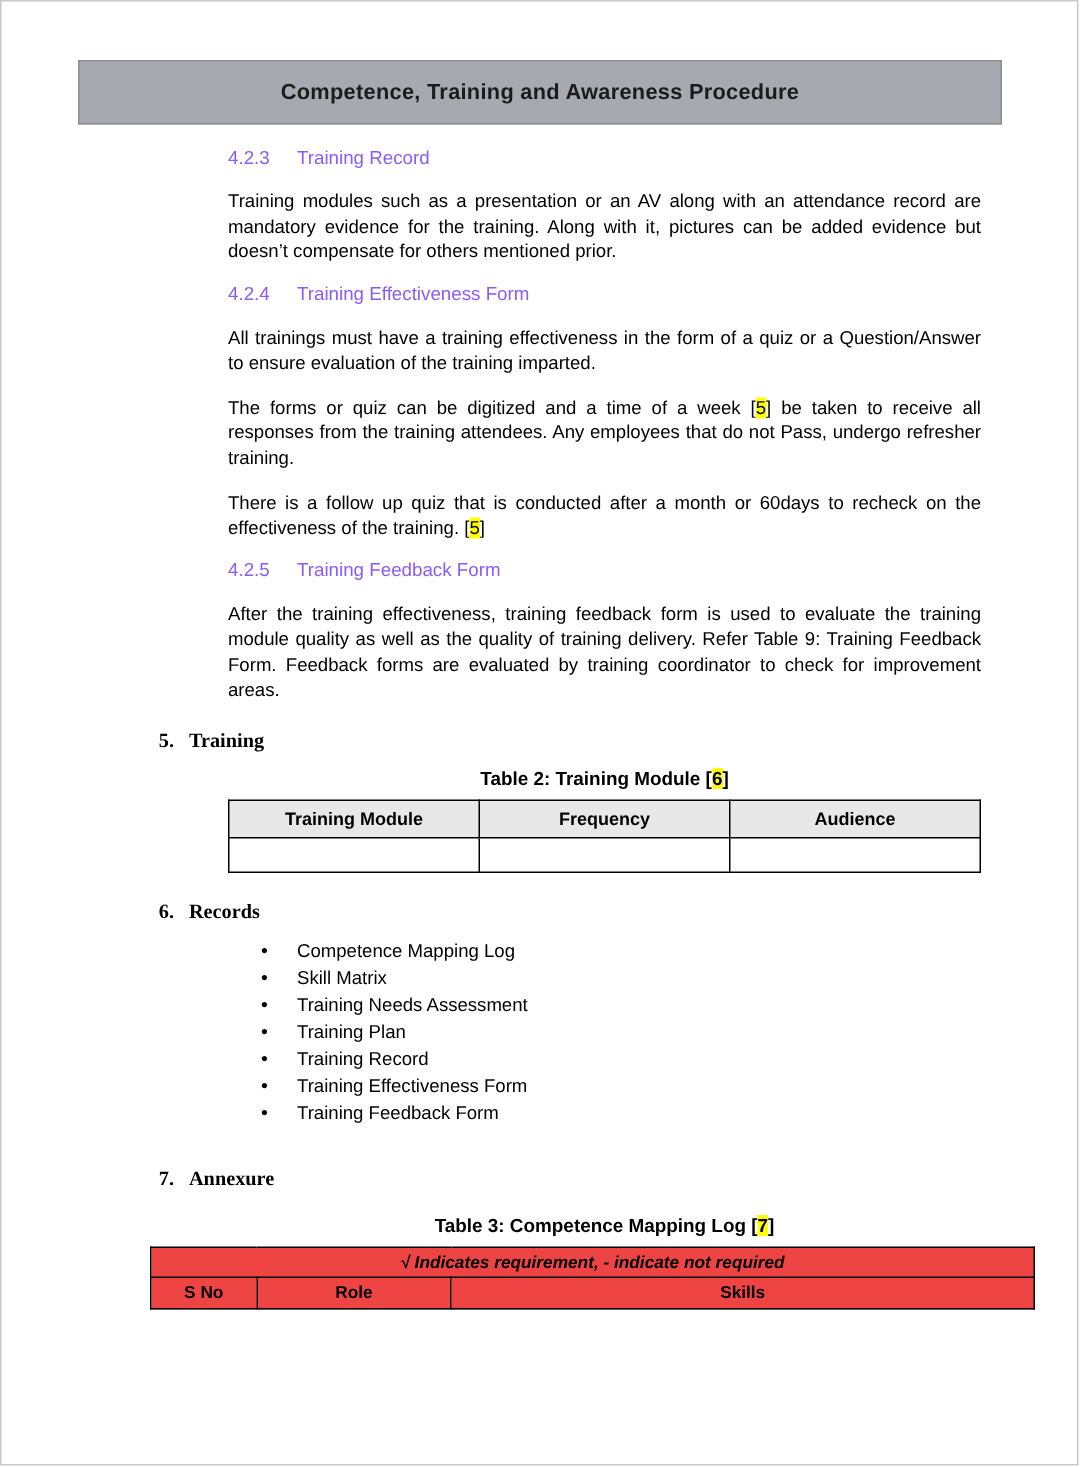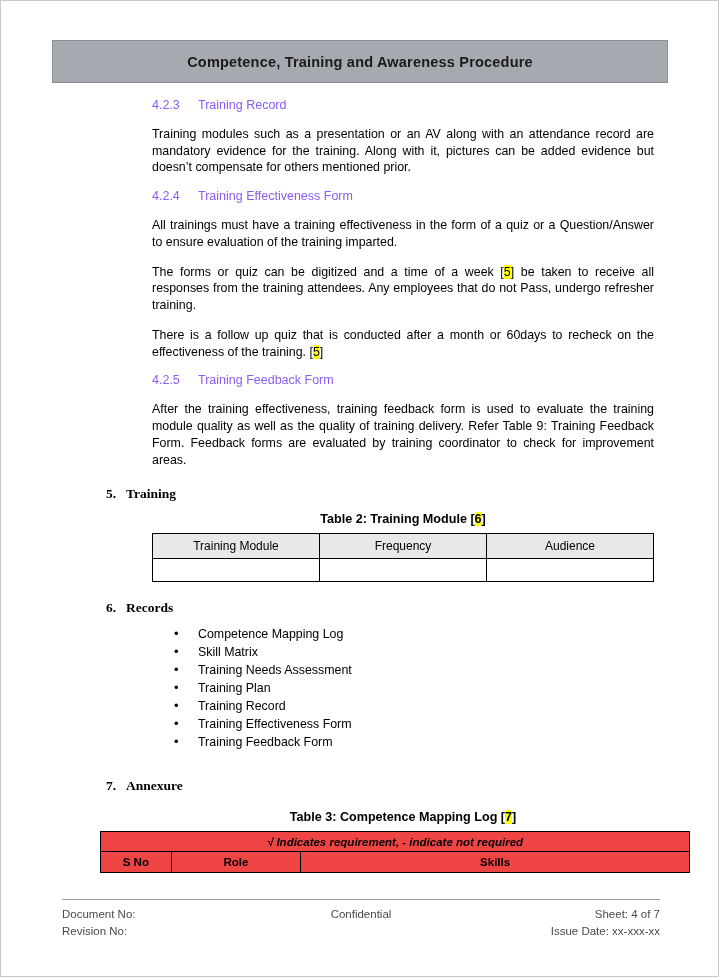--- a/index.html
+++ b/index.html
@@ -96,21 +96,21 @@
   }
   table.doc-table th,
   table.doc-table td {
     border: 1px solid #000;
     font-size: 12px;
     padding: 3px 4px;
     text-align: center;
   }
   table.doc-table thead th {
     background: #e8e8e8;
-    font-weight: normal;
+    font-weight: bold;
     height: 18px;
   }
   table.doc-table tbody td {
     height: 16px;
     background: #ffffff;
   }
   ul.records {
     margin: 4px 0 0 0;
     padding-left: 22px;
     list-style: none;
@@ -272,28 +272,15 @@
               <td>Role</td>
               <td>Skills</td>
             </tr>
           </tbody>
         </table>
       </div>
     </div>
 
   </div>
 
-  <div class="footer">
-    <div class="footer-rule"></div>
-    <div class="footer-row">
-      <div class="footer-col-left">Document No:</div>
-      <div class="footer-col-mid">Confidential</div>
-      <div class="footer-col-right">Sheet: 4 of 7</div>
-    </div>
-    <div class="footer-row">
-      <div class="footer-col-left">Revision No:</div>
-      <div class="footer-col-mid"></div>
-      <div class="footer-col-right">Issue Date: xx-xxx-xx</div>
-    </div>
-  </div>
 
   <div class="page-border"></div>
 </div>
 
 </body></html>

